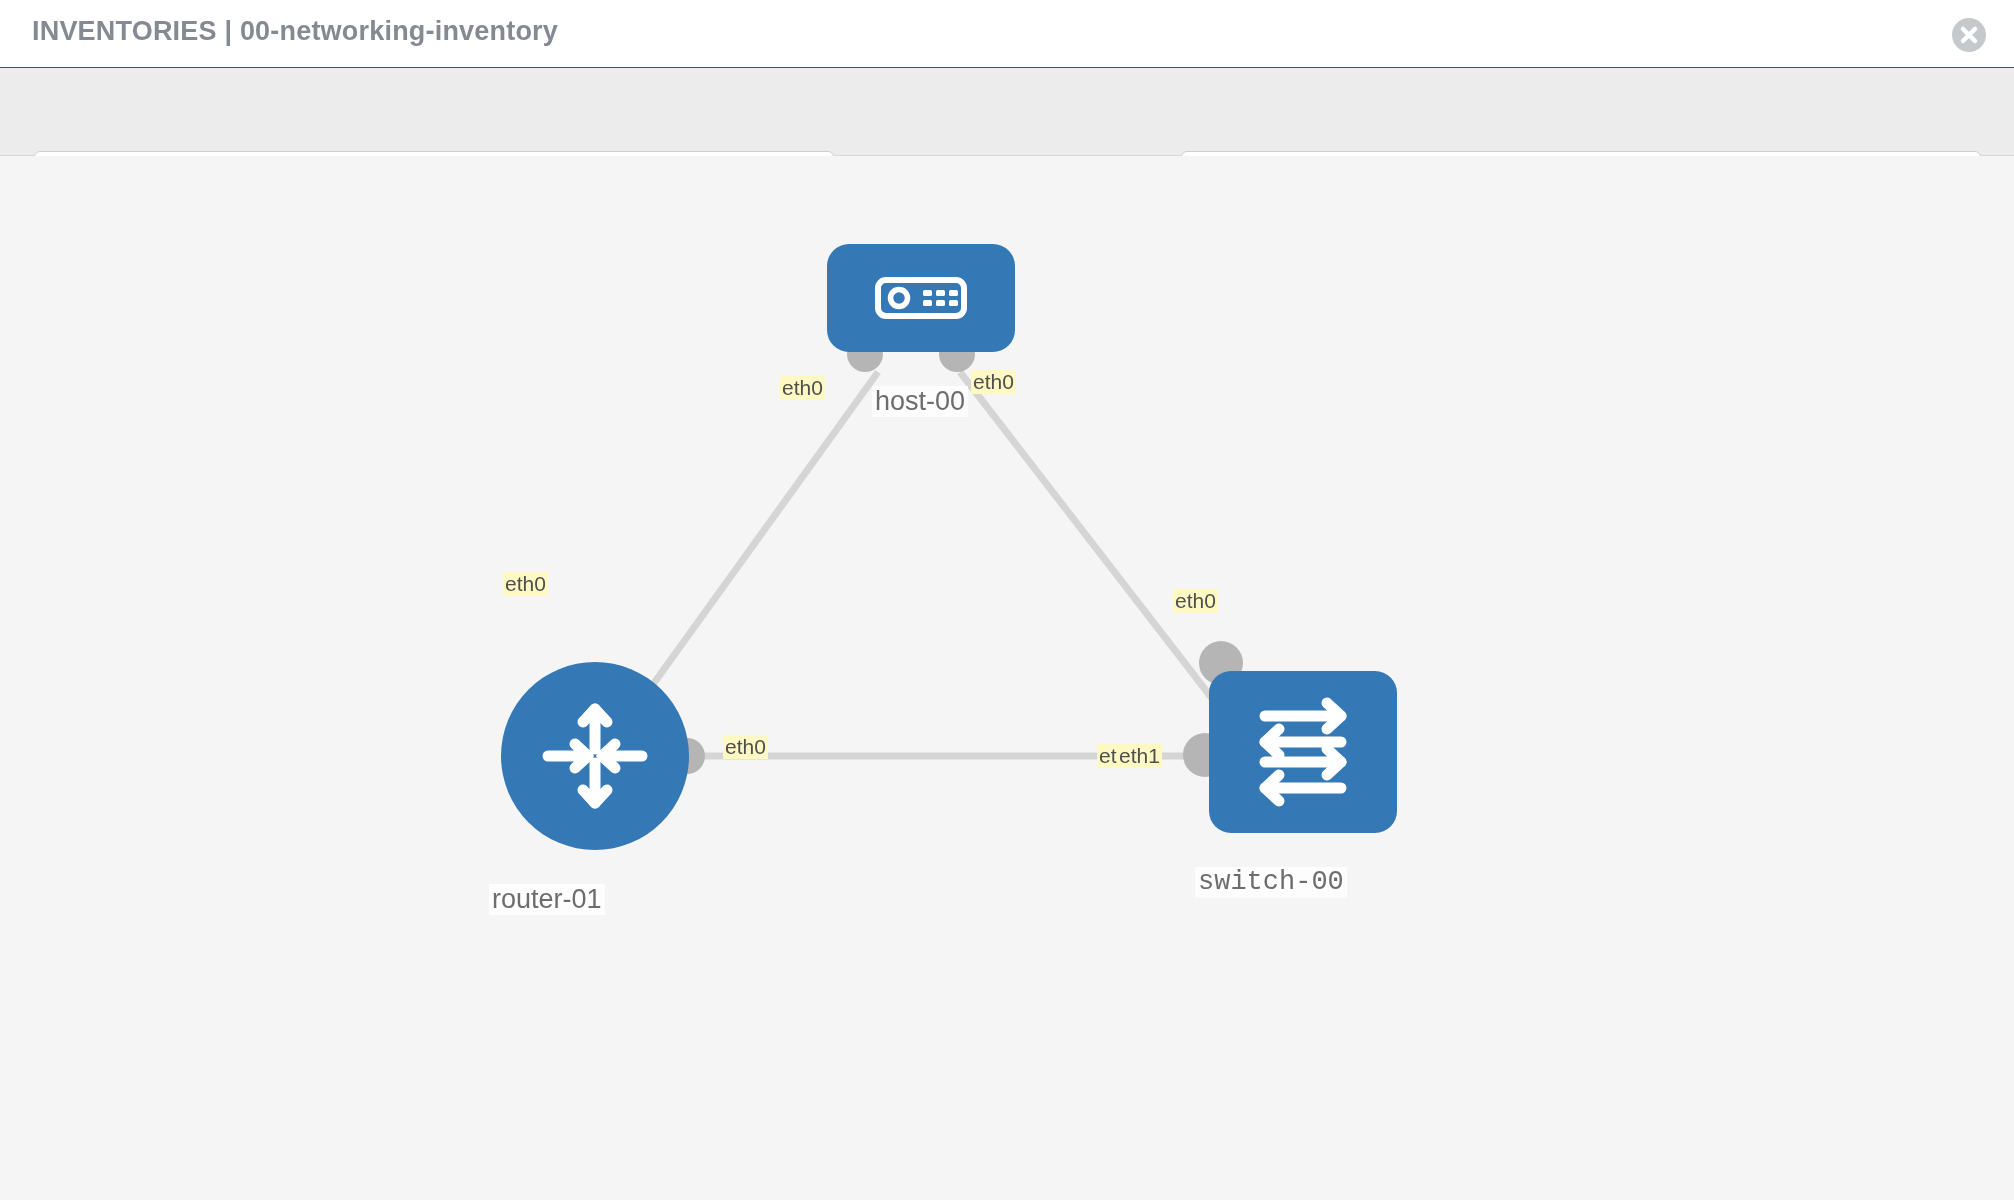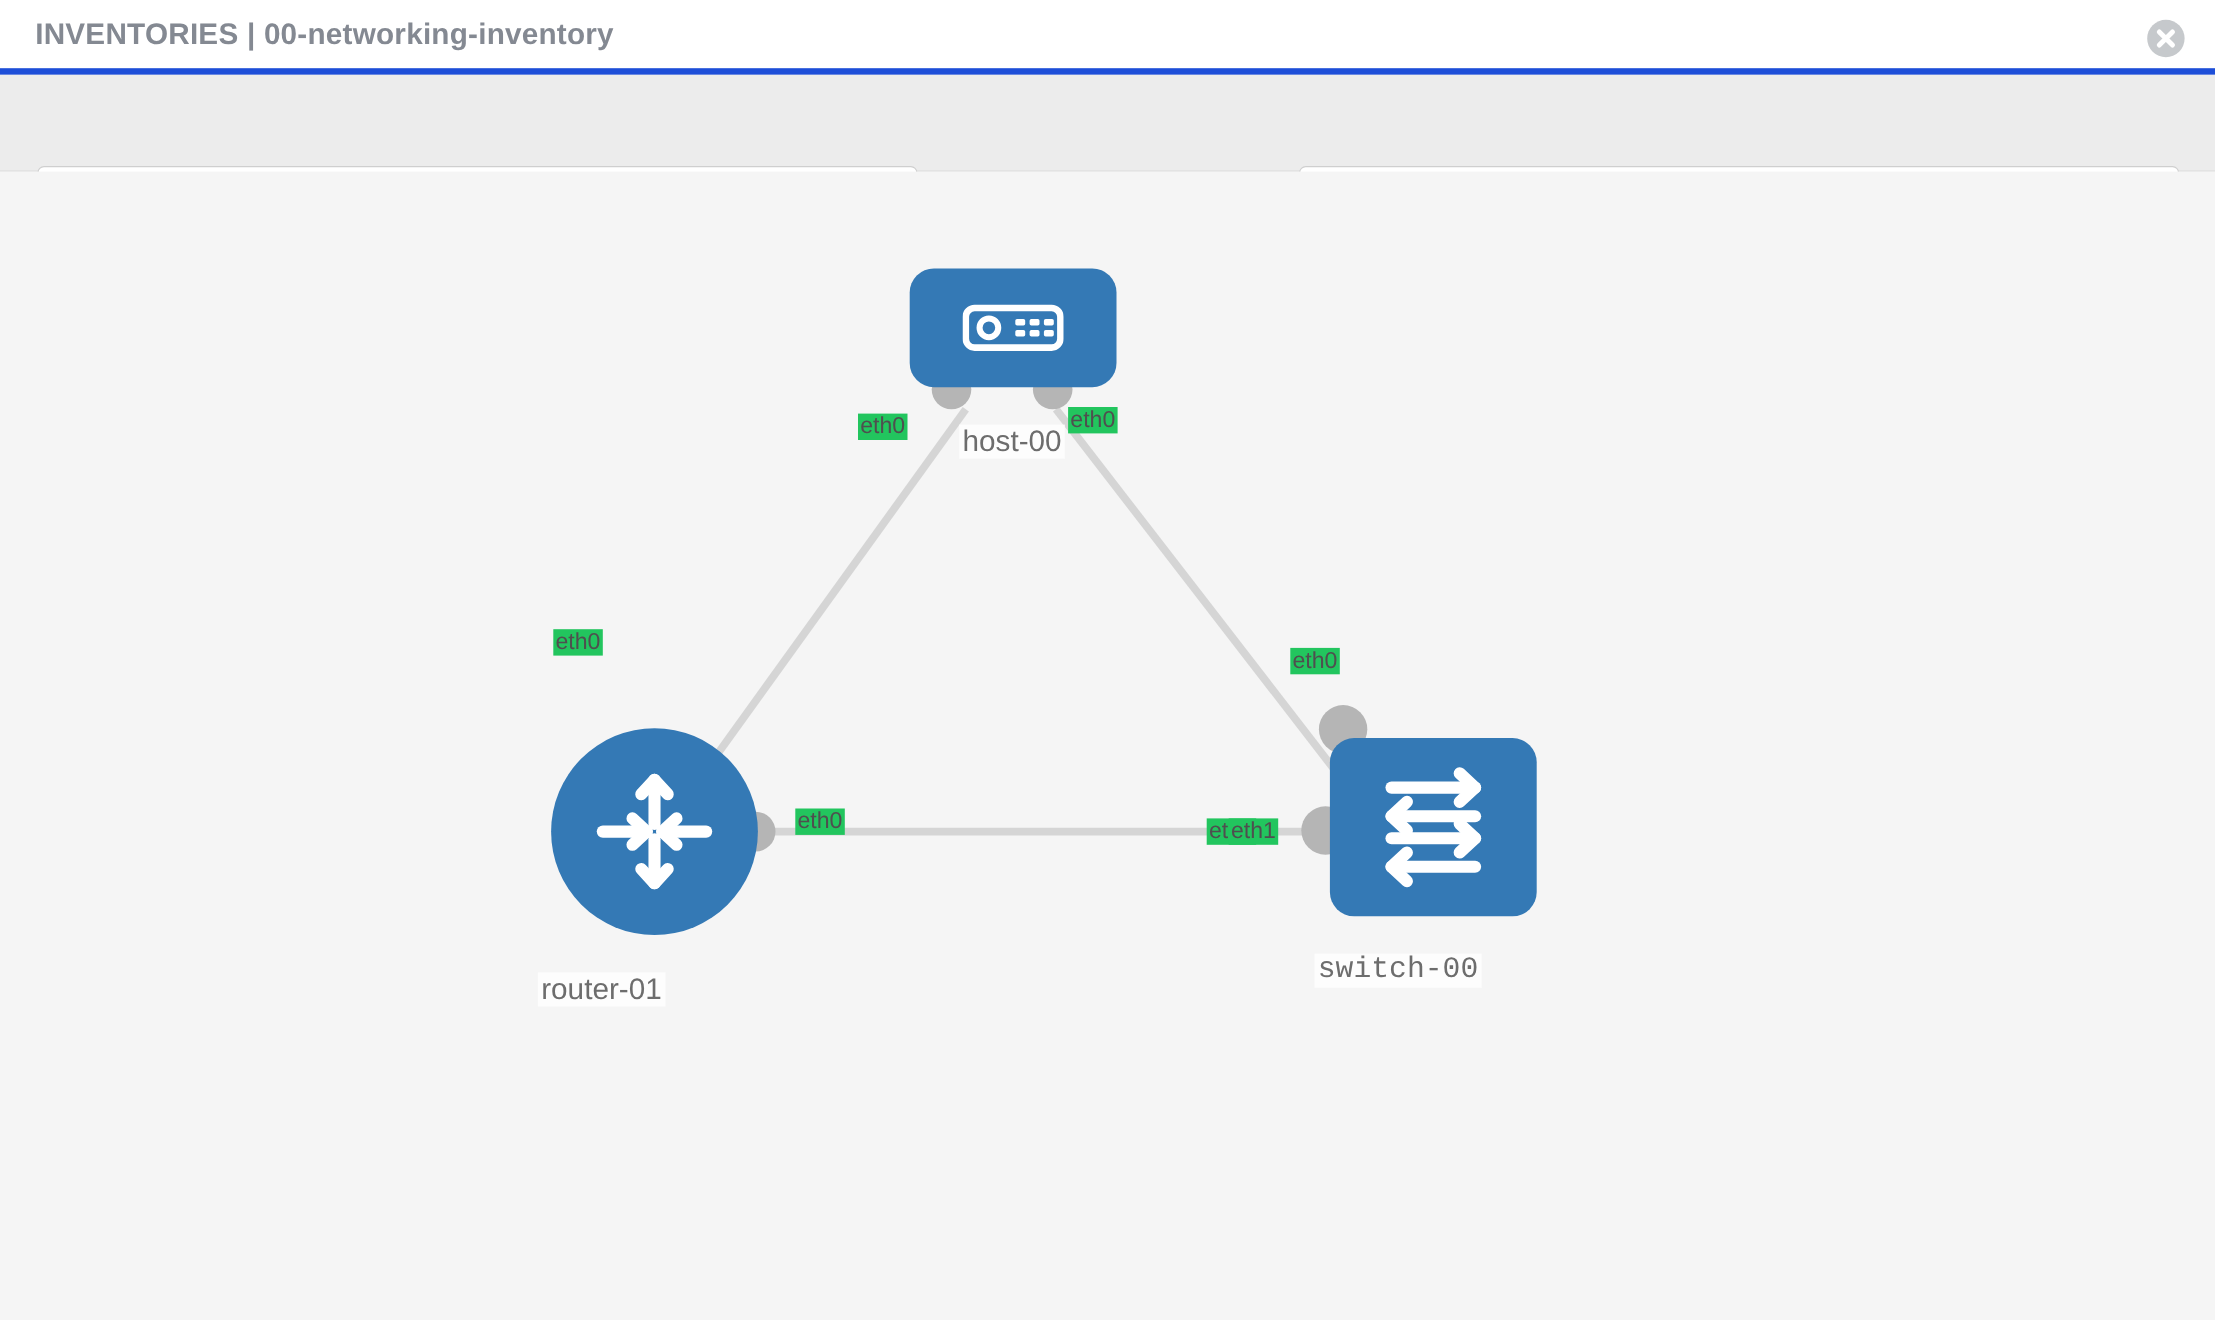--- a/index.html
+++ b/index.html
@@ -7,21 +7,21 @@
     width: 2014px; height: 1200px;
     font-family: "Liberation Sans", sans-serif;
     background: #ffffff;
     overflow: hidden;
   }
   .app { position: relative; width: 2014px; height: 1200px; }
 
   
   .header {
     position: absolute; left: 0; top: 0; width: 2014px; height: 68px;
-    background: #ffffff; border-bottom: 6px solid #1d4ed8;
+    background: #ffffff; border-bottom: 1px solid #1d4ed8;
   }
   .header-title {
     position: absolute; left: 32px; top: 16px;
     font-size: 27px; font-weight: bold; letter-spacing: .2px;
     color: #848992; white-space: nowrap;
     font-stretch: condensed;
   }
   .close-btn {
     position: absolute; right: 28px; top: 18px;
     width: 34px; height: 34px; border-radius: 50%;
@@ -78,21 +78,21 @@
     position: absolute; white-space: nowrap;
     font-size: 27px; color: #6d6d6d; background: #fdfdfd;
     padding: 0 3px; line-height: 1.15; margin-top: 28px;
   }
   .port {
     position: absolute; background: #b5b5b5; border-radius: 50%;
     cursor: pointer;
   }
   .port-label {
     position: absolute; white-space: nowrap;
-    font-size: 21px; color: #4f4f4f; background: #22c55e;
+    font-size: 21px; color: #4f4f4f; background: #fef9c3;
     padding: 0 2px; line-height: 1.15;
   }
 
   
   #node-host .node-shape {
     left: 0; top: 0; width: 188px; height: 108px; border-radius: 22px;
   }
   
   #node-router .node-shape {
     left: 0; top: 0; width: 188px; height: 188px; border-radius: 50%;

